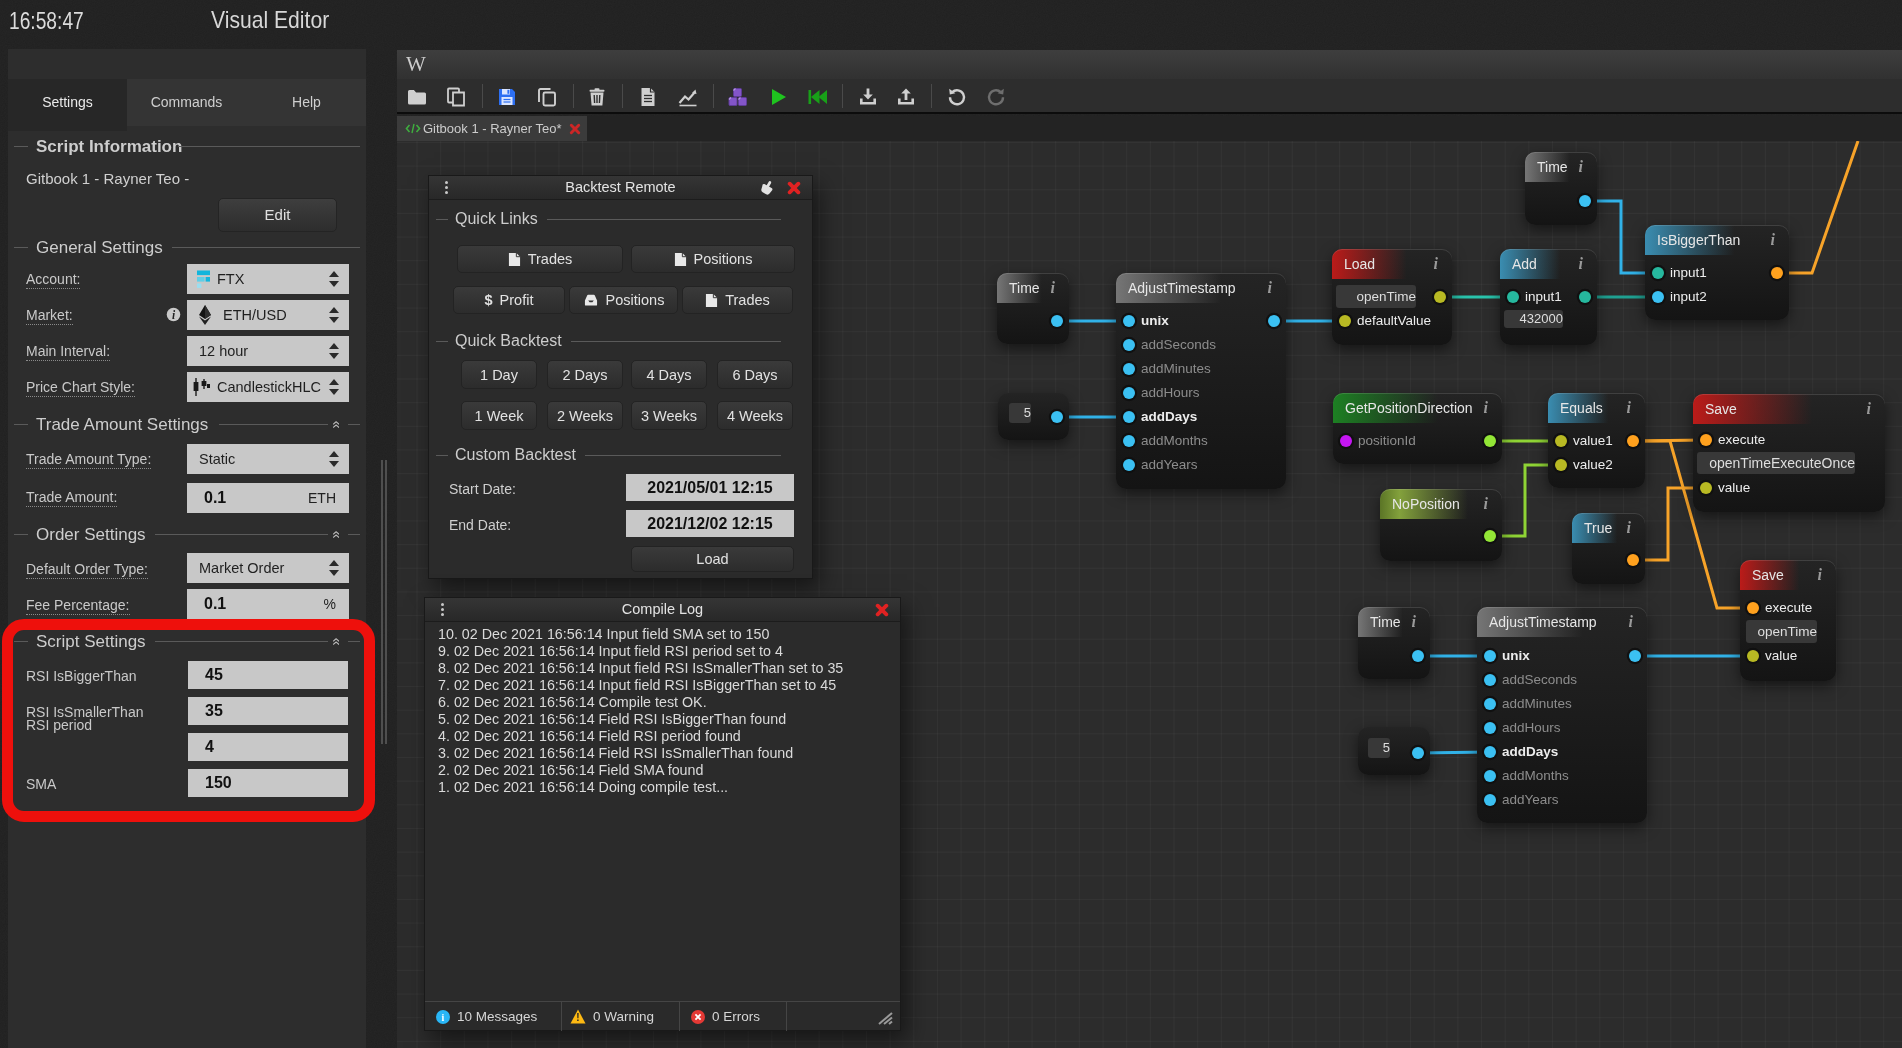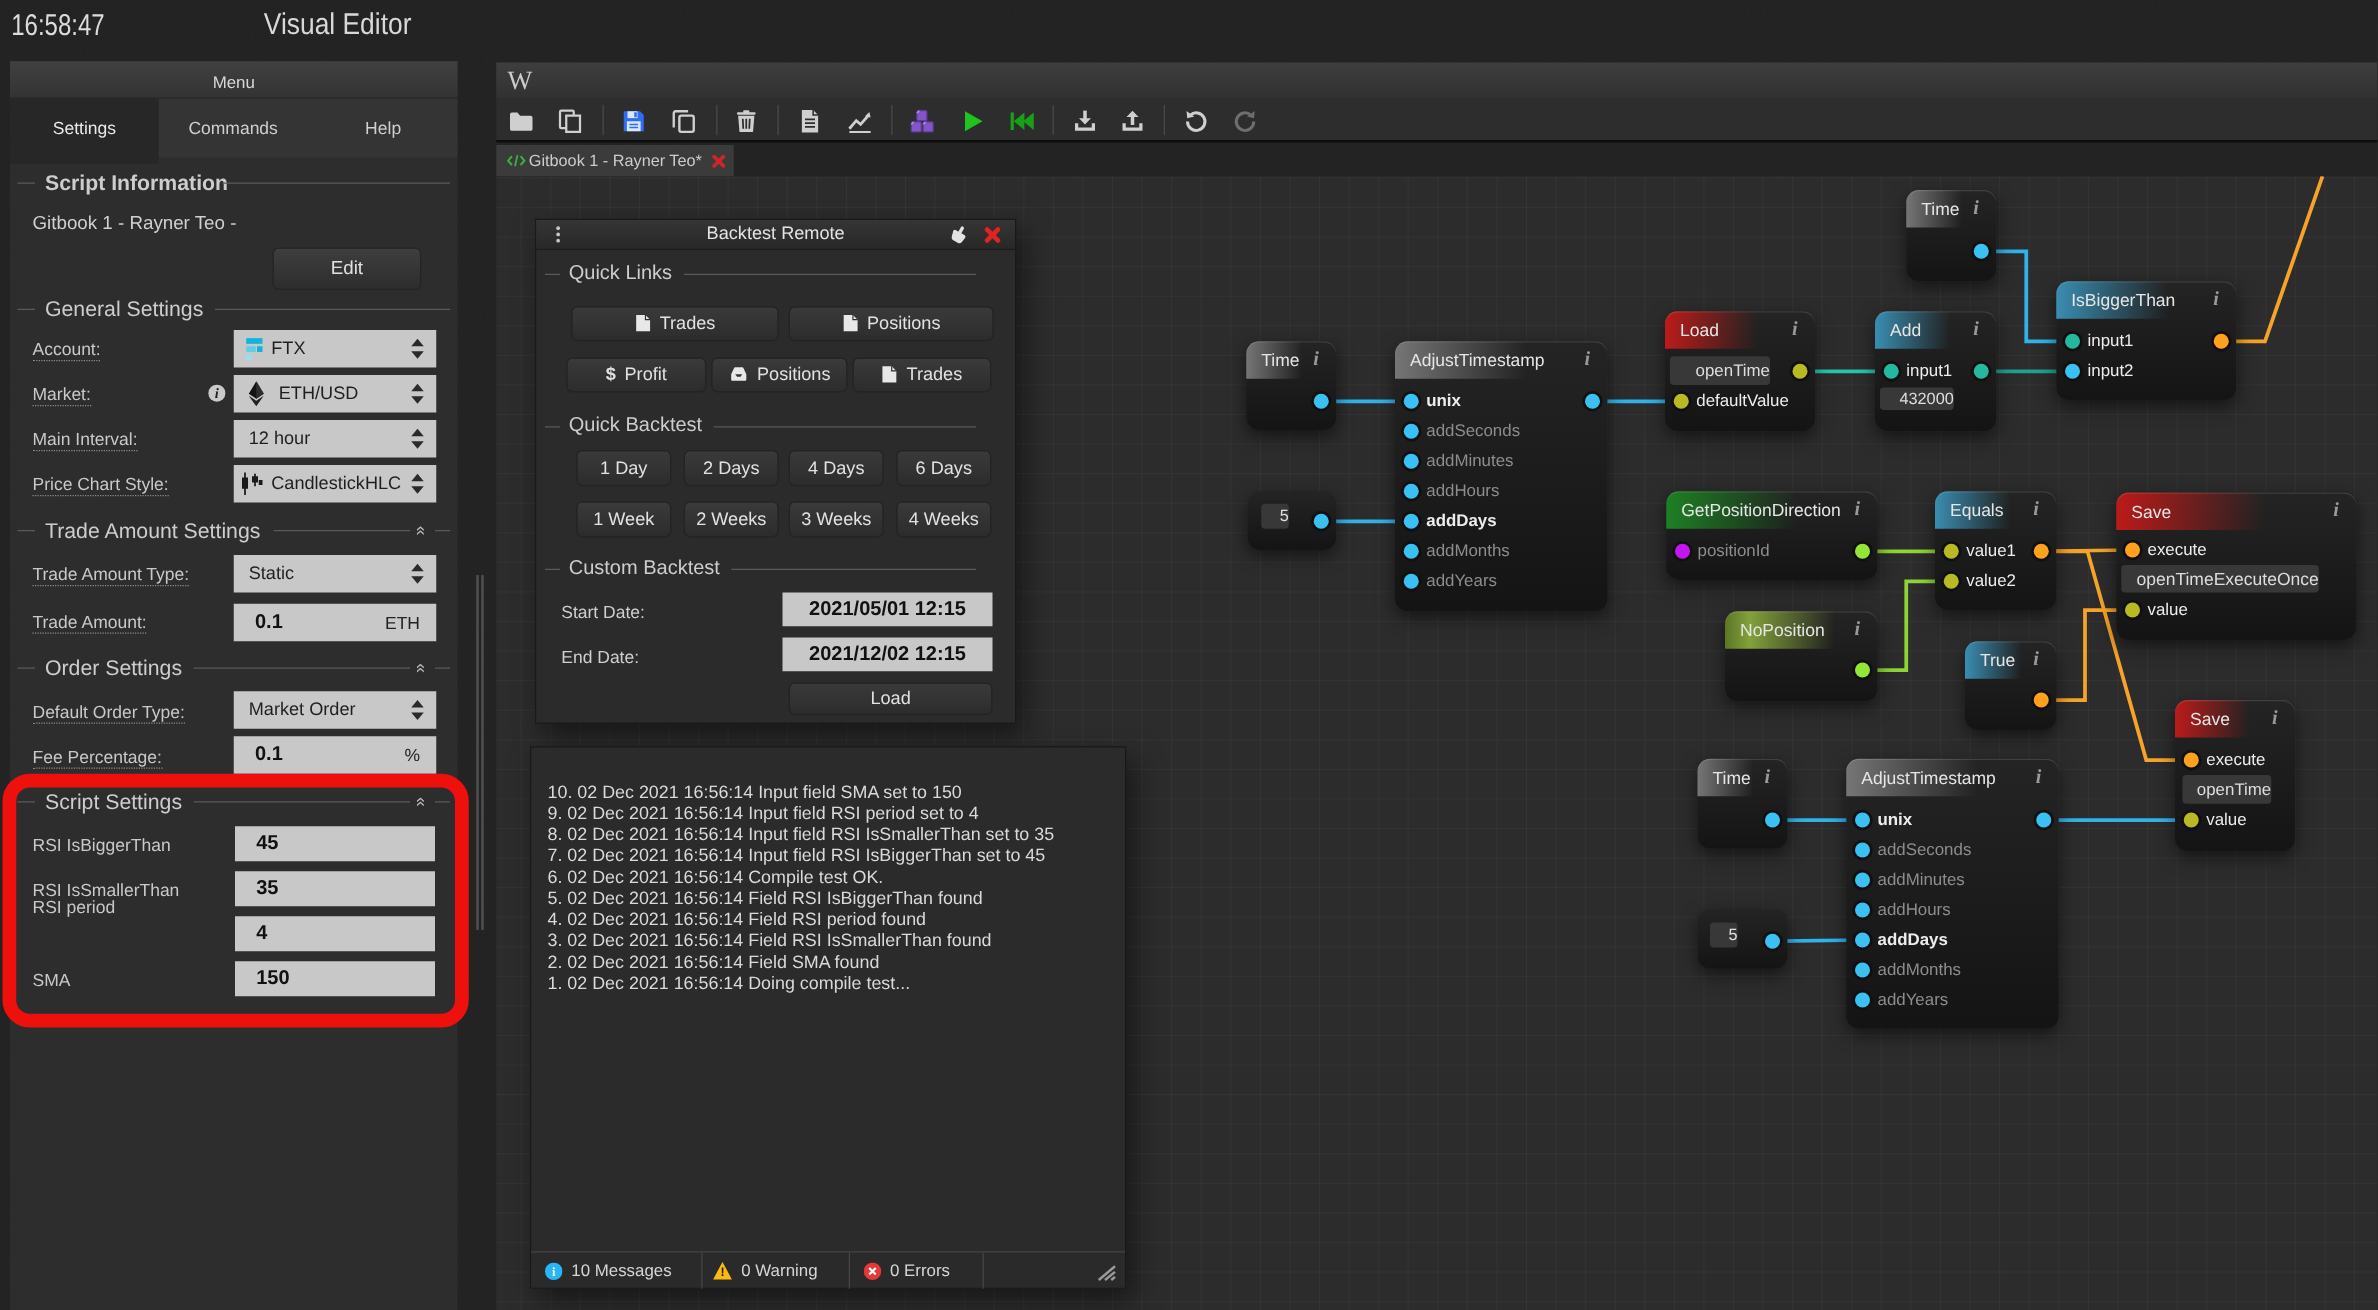--- a/index.html
+++ b/index.html
@@ -59,21 +59,20 @@
 <svg width="1902" height="1048" style="position:absolute;left:0;top:0;">
     <filter id="nz">
       <feTurbulence type="fractalNoise" baseFrequency="0.9" numOctaves="2" stitchTiles="stitch"></feTurbulence>
       <feColorMatrix type="matrix" values="0 0 0 0 1  0 0 0 0 1  0 0 0 0 1  0.35 0.35 0.35 0 0"></feColorMatrix>
     </filter>
     <rect width="1902" height="1048" filter="url(#nz)" opacity="0.05"></rect>
   </svg>
 <div class="abs" id="clock">16:58:47</div>
 <div class="abs" id="apptitle">Visual Editor</div>
 <div class="abs" id="sidebar">
-    <div id="menuhdr">Menu</div>
     <div id="tabstrip">
       <div class="tab" id="tab-commands">Commands</div>
       <div class="tab" id="tab-help">Help</div>
       <div class="tab" id="tab-settings">Settings</div>
     </div>
     <div class="legend" style="left:0;top:88px;width:358px;font-weight:bold;">
       <div class="ll" style="left:6px;width:14px;"></div>
       <span style="position:absolute;left:28px;top:0;">Script Information</span>
       <div class="ll" style="left:170px;width:182px;"></div>
     </div>
@@ -474,20 +473,27 @@
         <span style="position:absolute;left:19px;top:0;">Custom Backtest</span>
         <div class="ll" style="left:149px;width:196px;"></div>
       </div>
       <div class="lblp" style="left:20px;top:305px;color:#cfcfcf;">Start Date:</div>
       <div class="inp" style="left:197px;top:298px;width:168px;height:27px;font-size:16px;text-align:center;"><span style="line-height:27px;">2021/05/01 12:15</span></div>
       <div class="lblp" style="left:20px;top:341px;color:#cfcfcf;">End Date:</div>
       <div class="inp" style="left:197px;top:334px;width:168px;height:27px;font-size:16px;text-align:center;"><span style="line-height:27px;">2021/12/02 12:15</span></div>
       <div class="pbtn" style="left:202px;top:370px;width:163px;height:26px;line-height:25px;font-size:14.5px;">Load</div>
     </div>
     <div class="panel" style="left:27px;top:456px;width:477px;height:434px;">
+      <div class="ptitle"><div class="pdots">
+          <i></i>
+          <i></i>
+          <i></i>
+        </div><span>Compile Log</span><svg style="position:absolute;right:11px;top:5px;" width="14" height="14" viewBox="0 0 13 13">
+          <path d="M2.5 2.5 L10.5 10.5 M10.5 2.5 L2.5 10.5" stroke="#e02222" stroke-width="3.6" stroke-linecap="round"></path>
+        </svg></div>
       <div style="position:absolute;left:13px;top:28px;font-size:14.3px;line-height:17px;color:#dadada;">10. 02 Dec 2021 16:56:14 Input field SMA set to 150<br>9. 02 Dec 2021 16:56:14 Input field RSI period set to 4<br>8. 02 Dec 2021 16:56:14 Input field RSI IsSmallerThan set to 35<br>7. 02 Dec 2021 16:56:14 Input field RSI IsBiggerThan set to 45<br>6. 02 Dec 2021 16:56:14 Compile test OK.<br>5. 02 Dec 2021 16:56:14 Field RSI IsBiggerThan found<br>4. 02 Dec 2021 16:56:14 Field RSI period found<br>3. 02 Dec 2021 16:56:14 Field RSI IsSmallerThan found<br>2. 02 Dec 2021 16:56:14 Field SMA found<br>1. 02 Dec 2021 16:56:14 Doing compile test...</div>
       <div style="position:absolute;left:0;bottom:0;width:475px;height:29px;border-top:1px solid #454545;background:#2a2a2a;">
         <div style="position:absolute;left:136px;top:0;width:1px;height:29px;background:#454545;"></div>
         <div style="position:absolute;left:254px;top:0;width:1px;height:29px;background:#454545;"></div>
         <div style="position:absolute;left:361px;top:0;width:1px;height:29px;background:#454545;"></div>
         <svg style="position:absolute;left:11px;top:8px;" width="14" height="14" viewBox="0 0 14 14">
           <circle cx="7" cy="7" r="7" fill="#29b6f6"></circle>
           <text x="7" y="11" text-anchor="middle" font-size="10" font-weight="bold" font-family="Liberation Serif,serif" fill="#fff">i</text>
         </svg>
         <span style="position:absolute;left:32px;top:7px;font-size:13.5px;">10 Messages</span>

